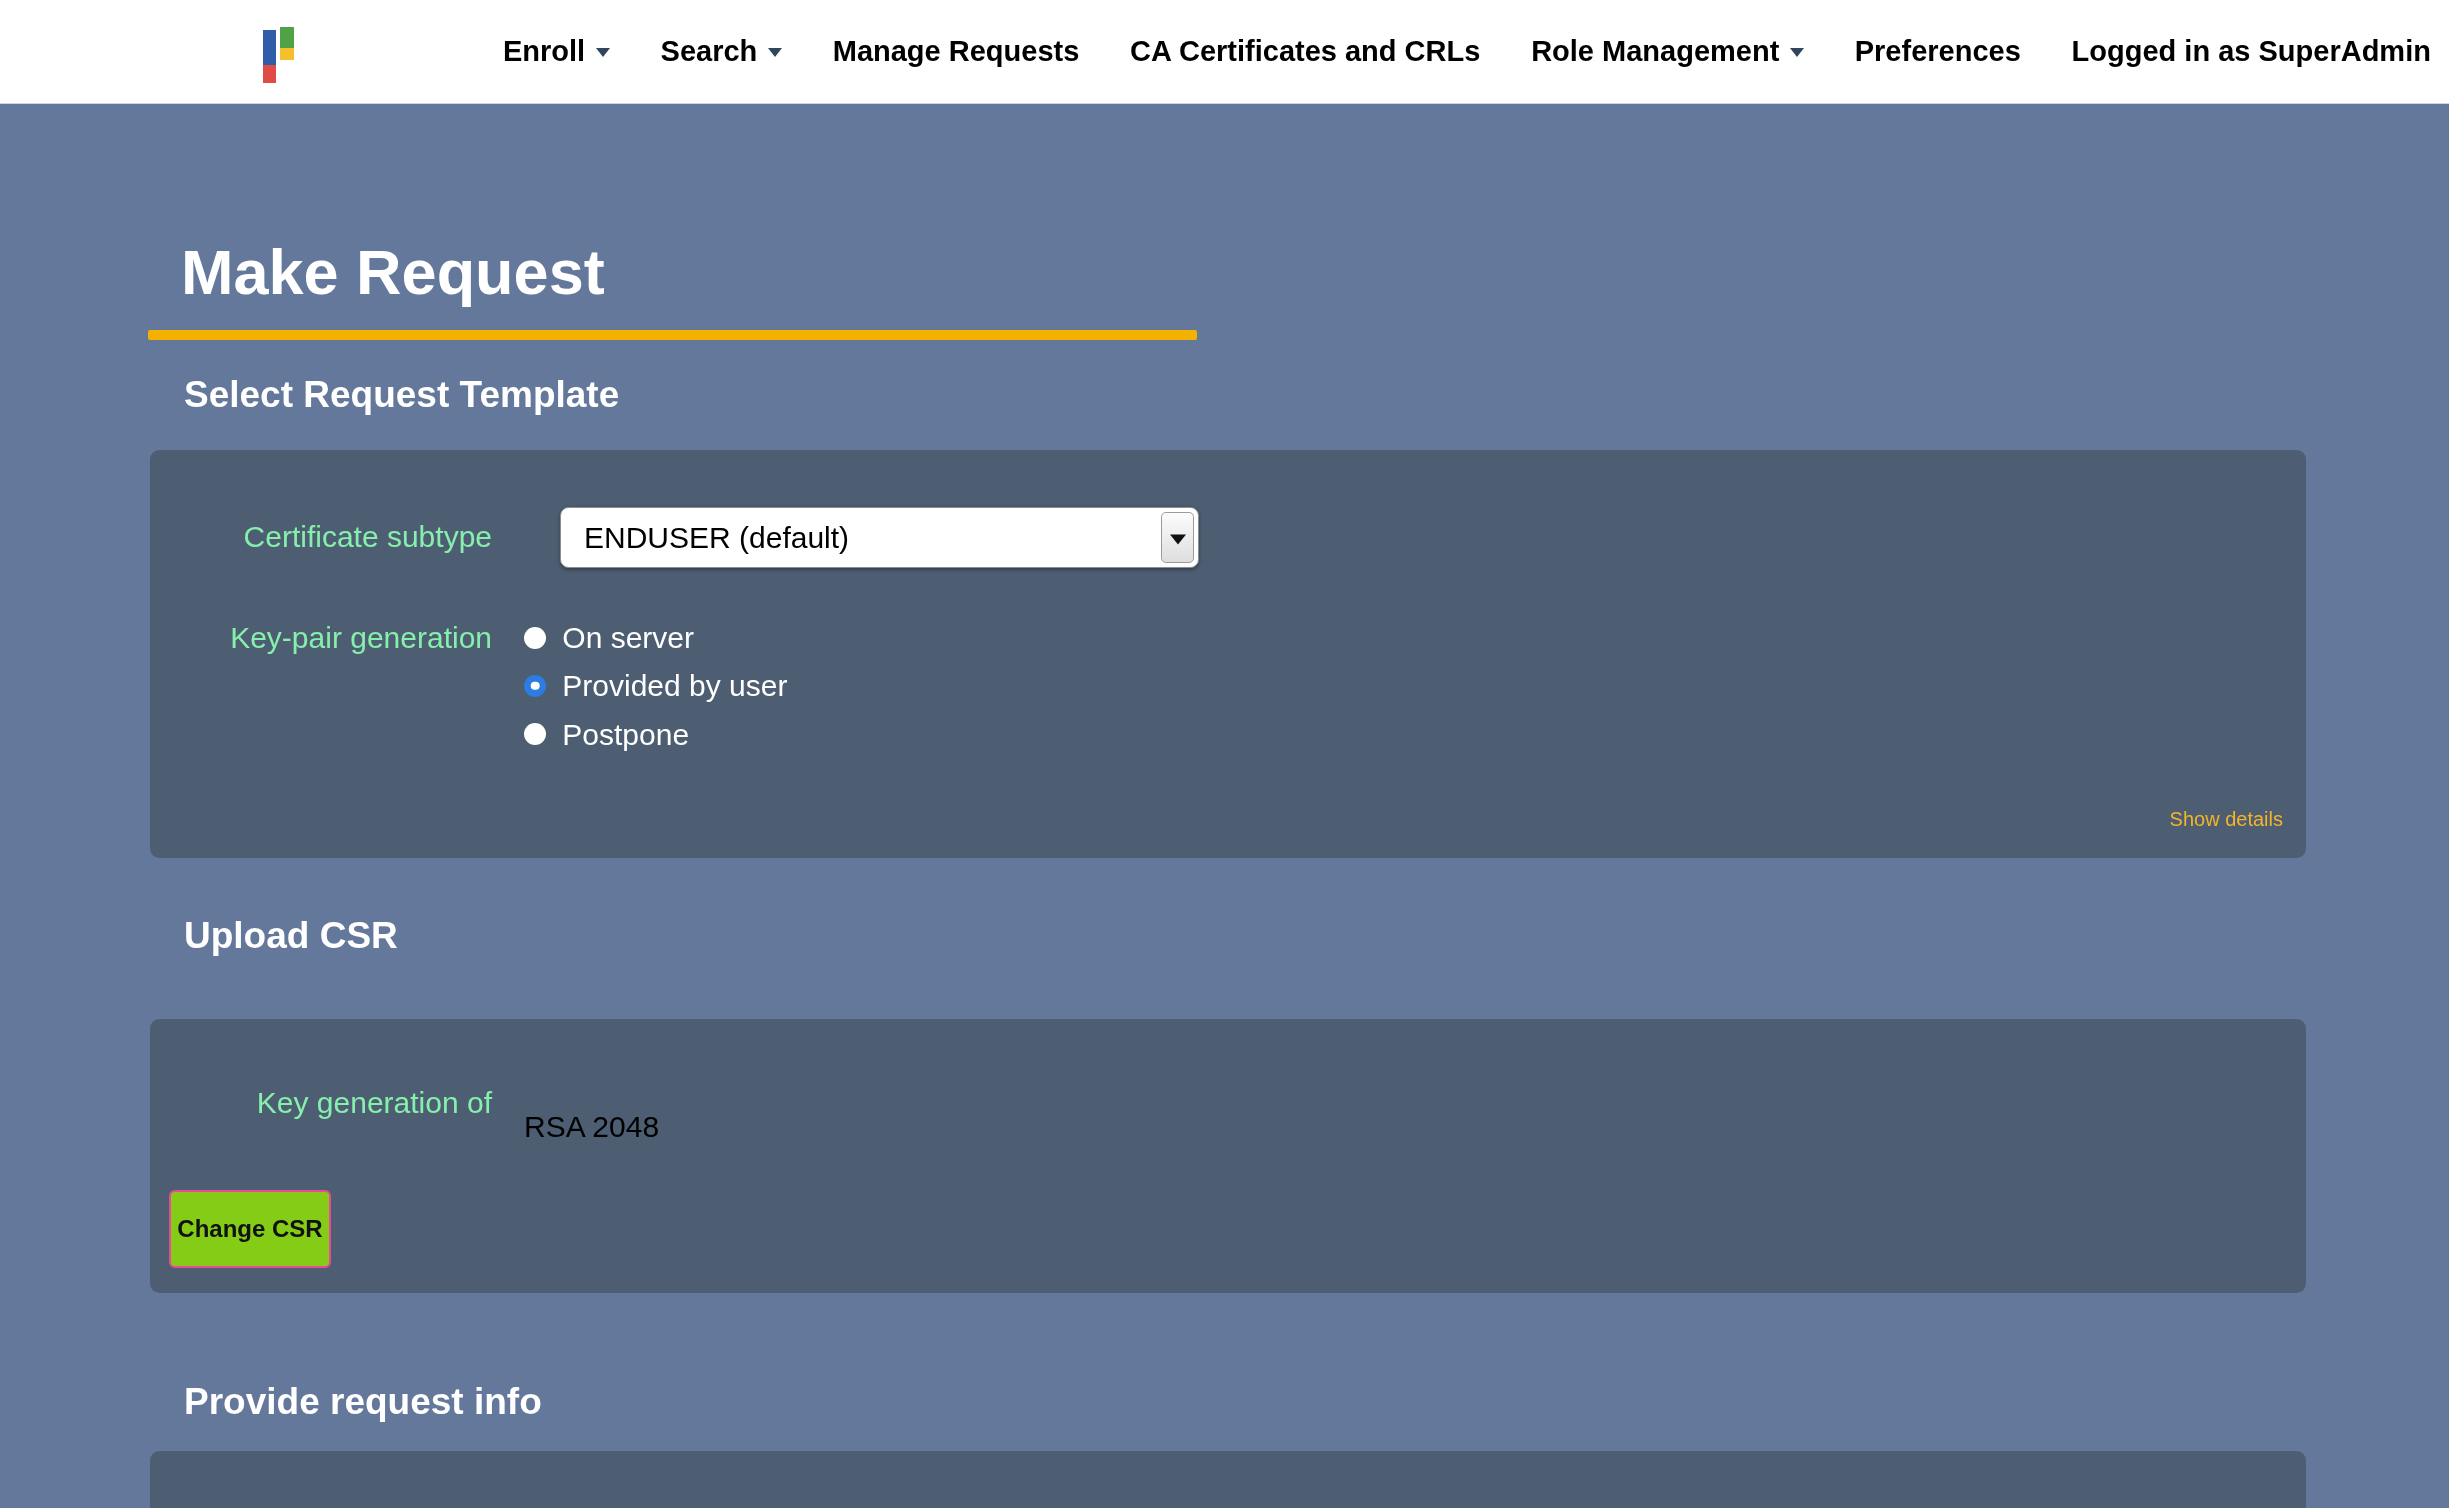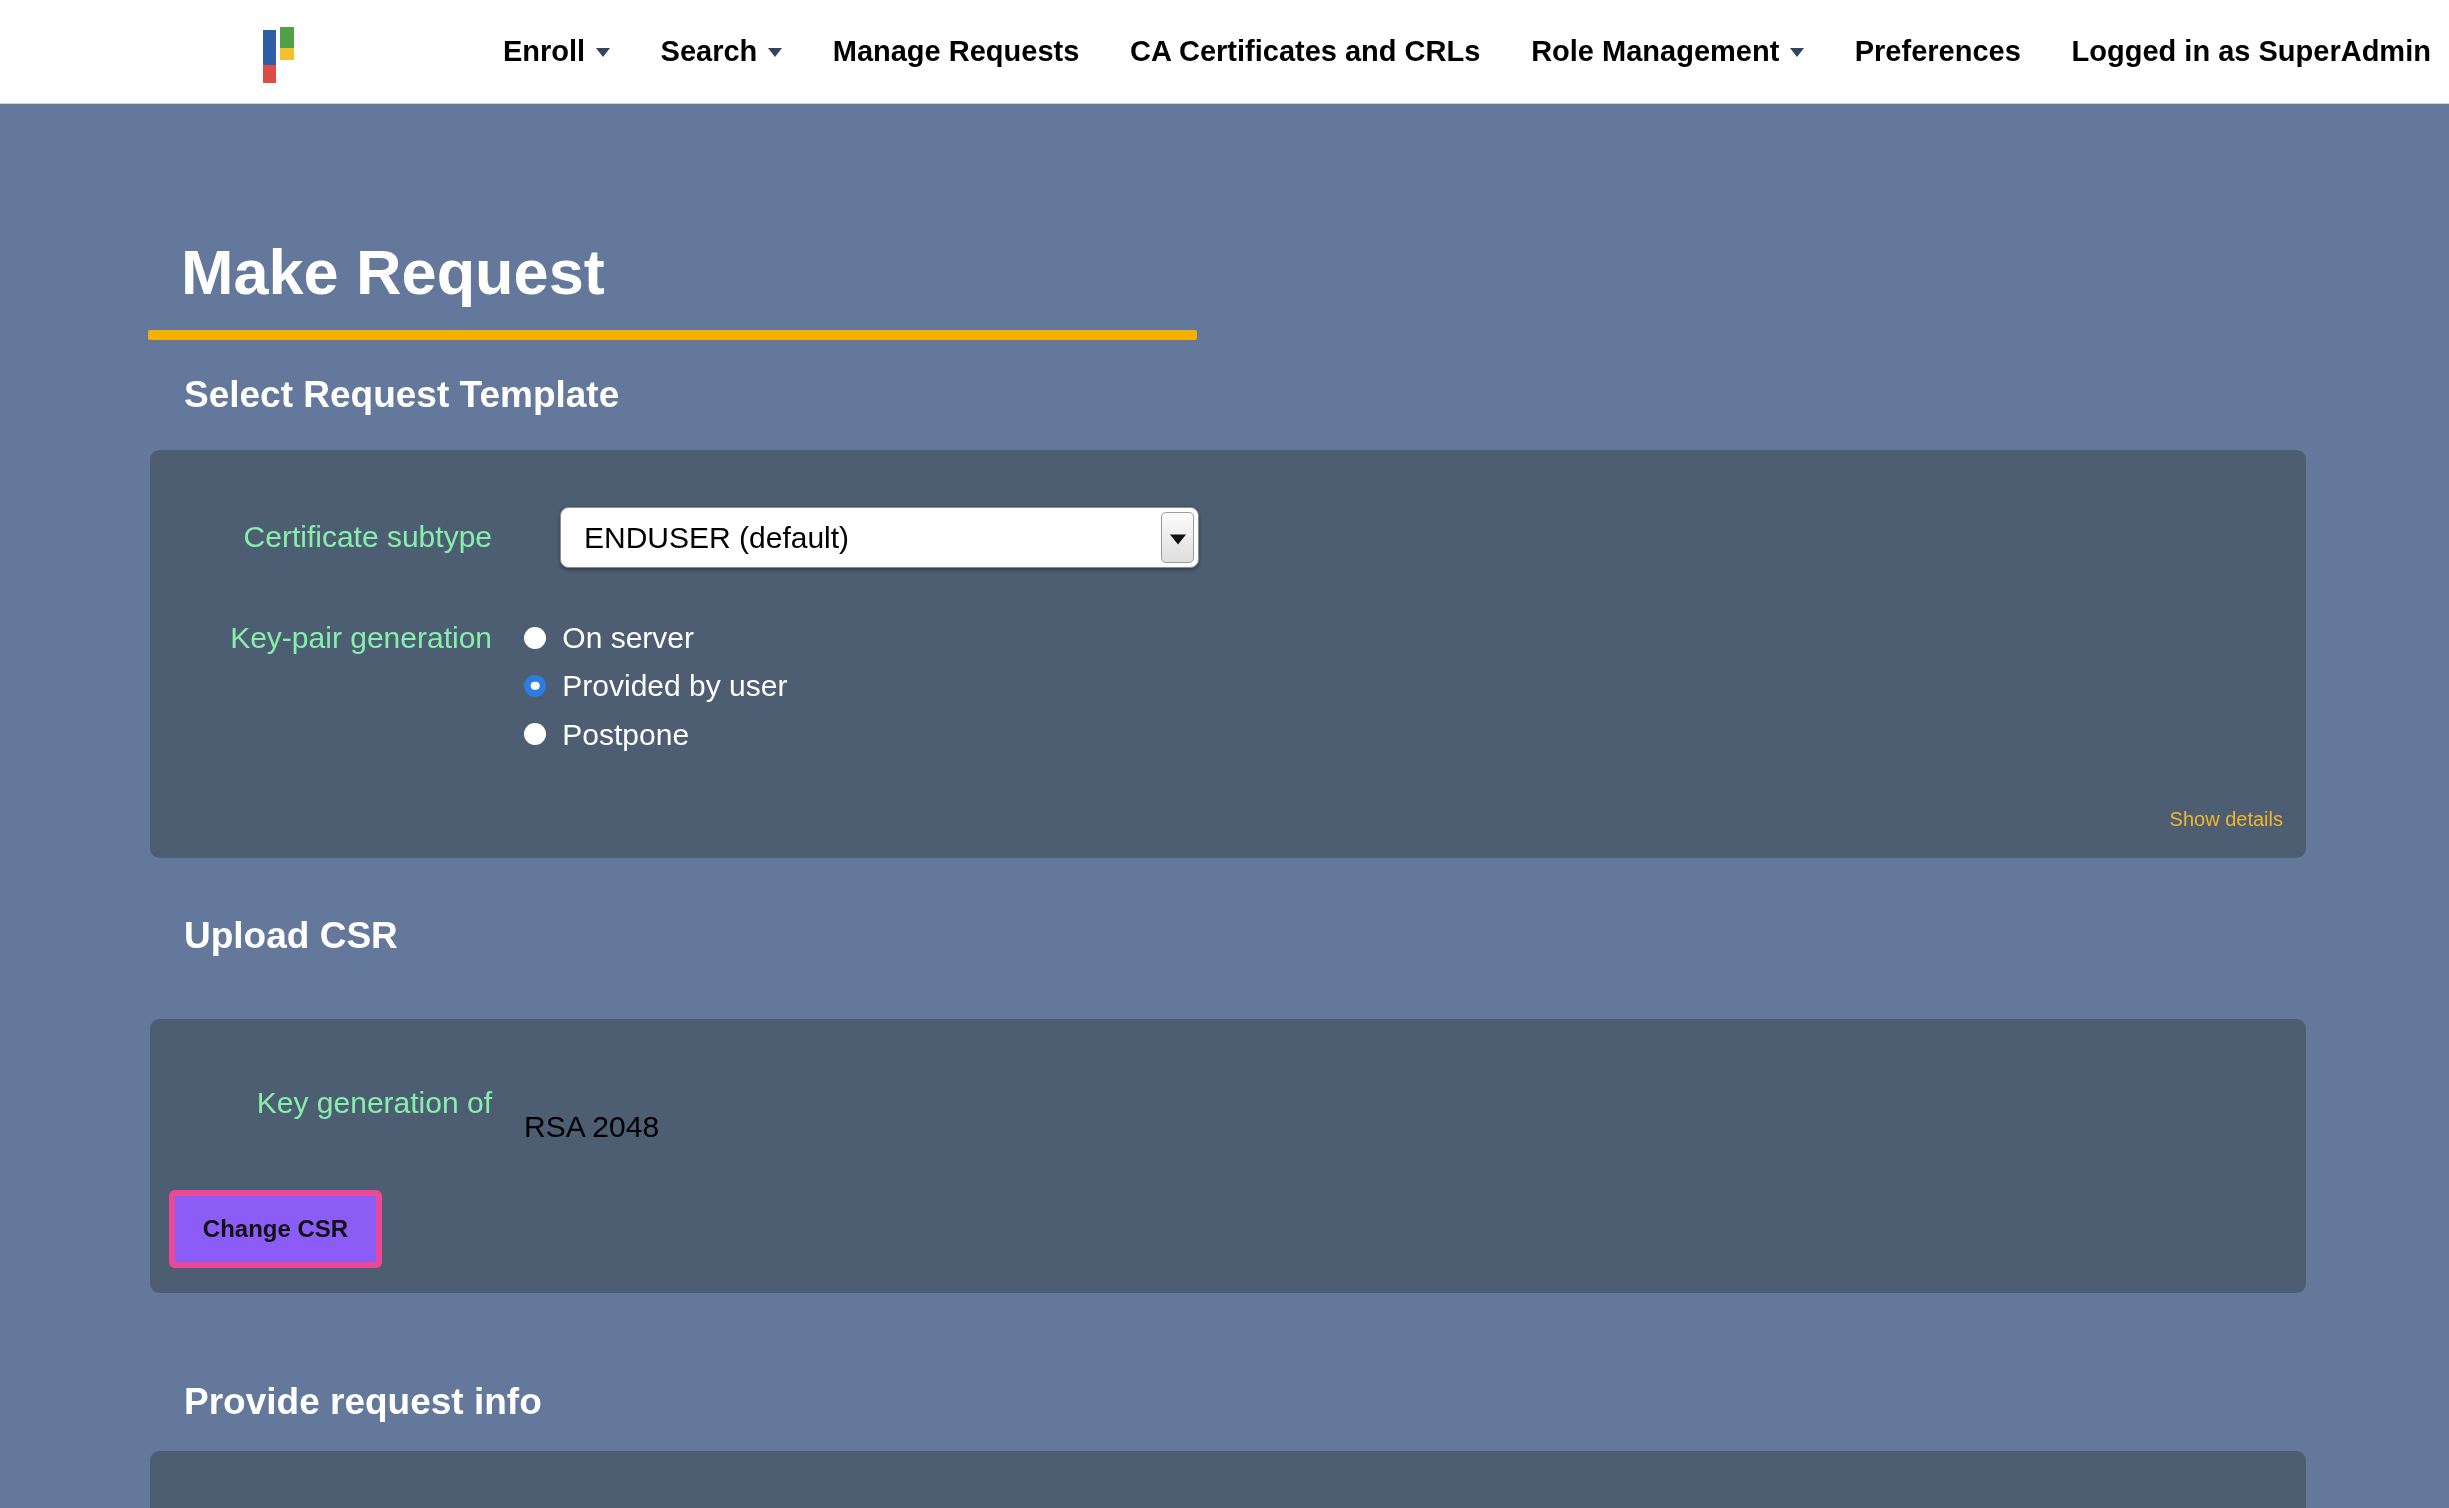--- a/index.html
+++ b/index.html
@@ -116,22 +116,22 @@
     cursor:pointer; text-decoration:none;
   }
 
   
   #label-key-algo { top:59px; line-height:49px; }
   .value-text {
     position:absolute; left:374px; top:90px;
     color:#000000; font-size:30px; line-height:35px; white-space:nowrap;
   }
   .change-csr-btn {
-    position:absolute; left:19px; top:171px; width:213px; height:78px;
-    background:#8b5cf6; border:6px solid #ec4899; border-radius:5.8px;
+    position:absolute; left:19px; top:171px; width:162px; height:78px;
+    background:#84cc16; border:2px solid #ec4899; border-radius:5.8px;
     font-family:"Liberation Sans", sans-serif;
     font-size:24px; font-weight:bold; color:#111111;
     cursor:pointer;
   }
 </style>
 </head>
 <body>
 
 <header class="navbar">
   <div class="logo">

